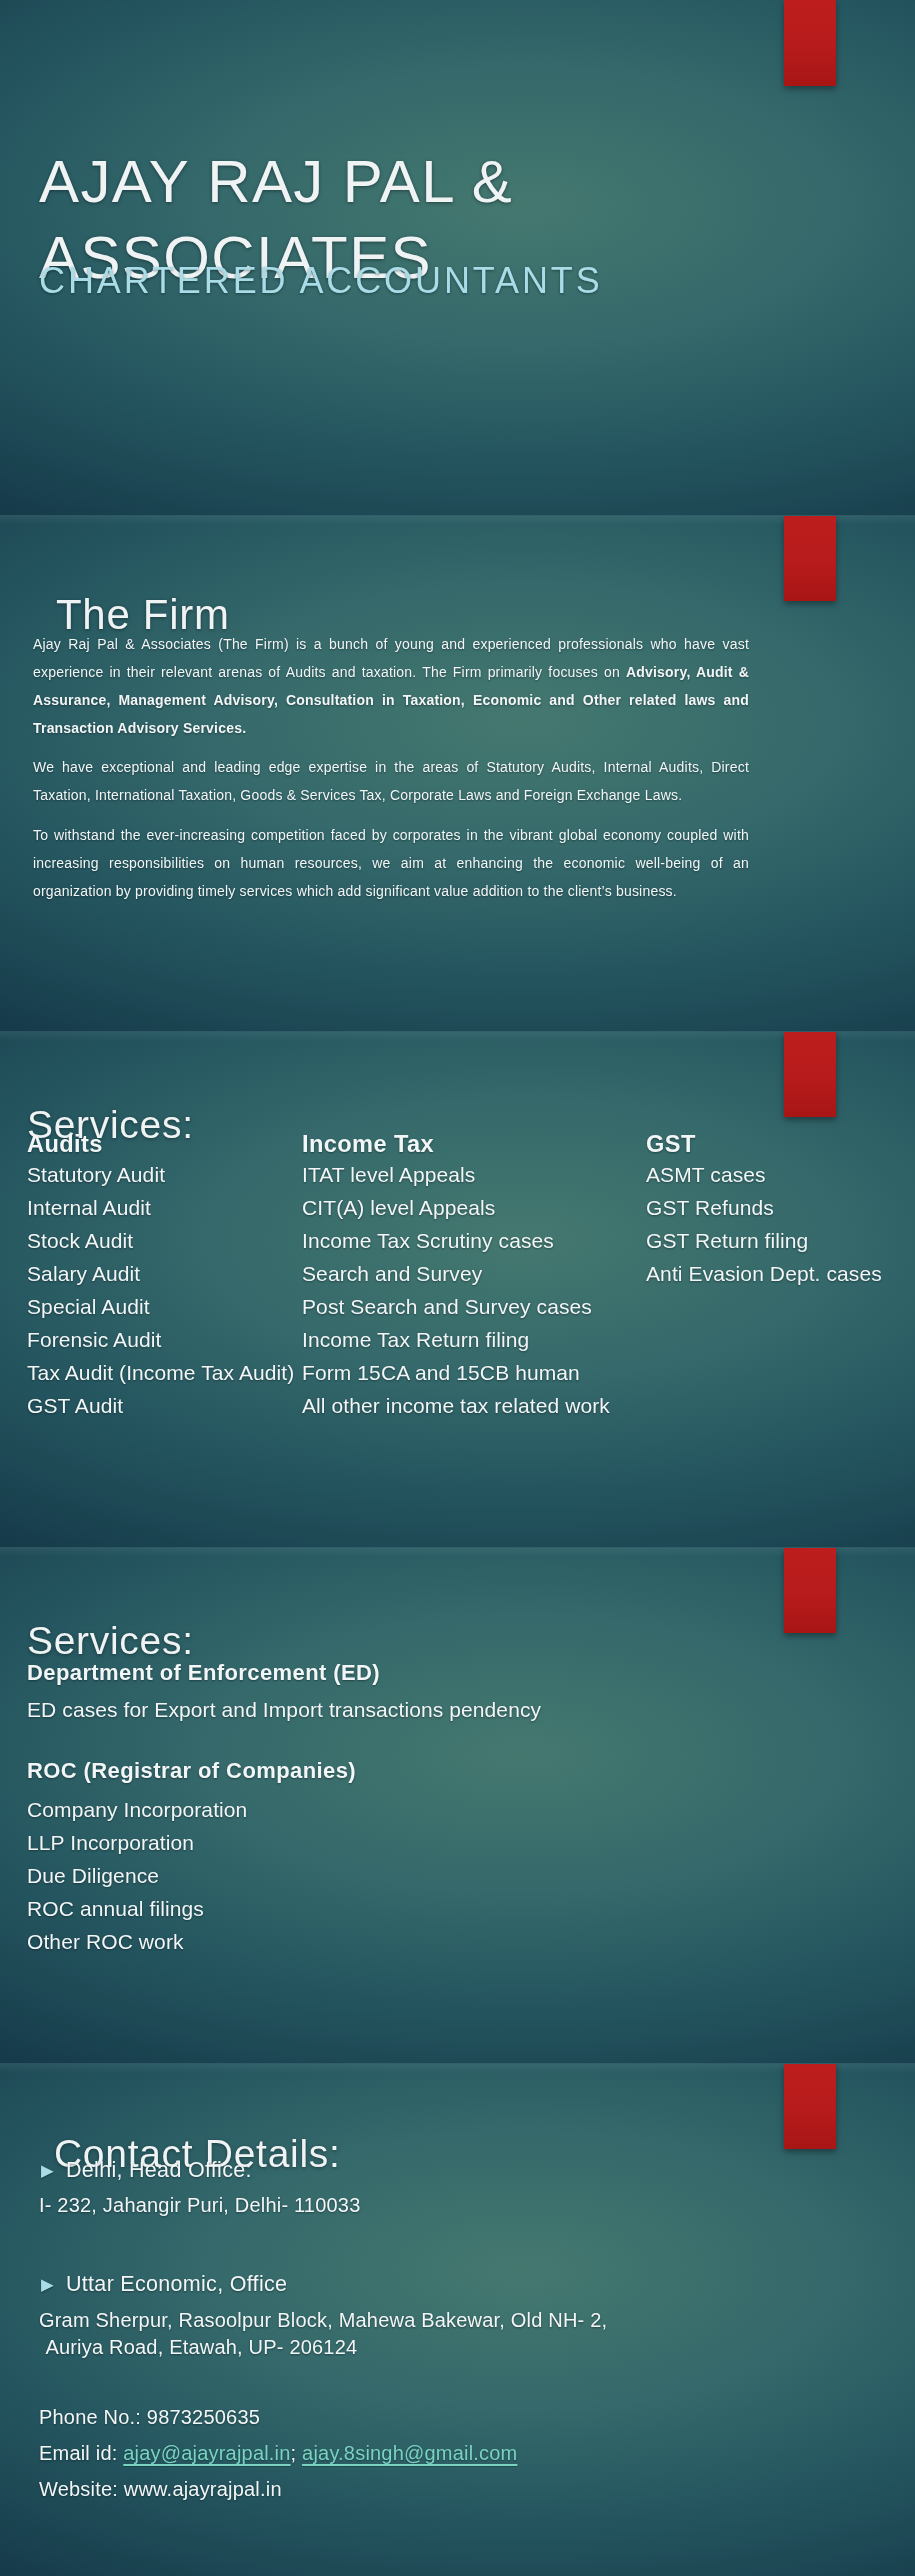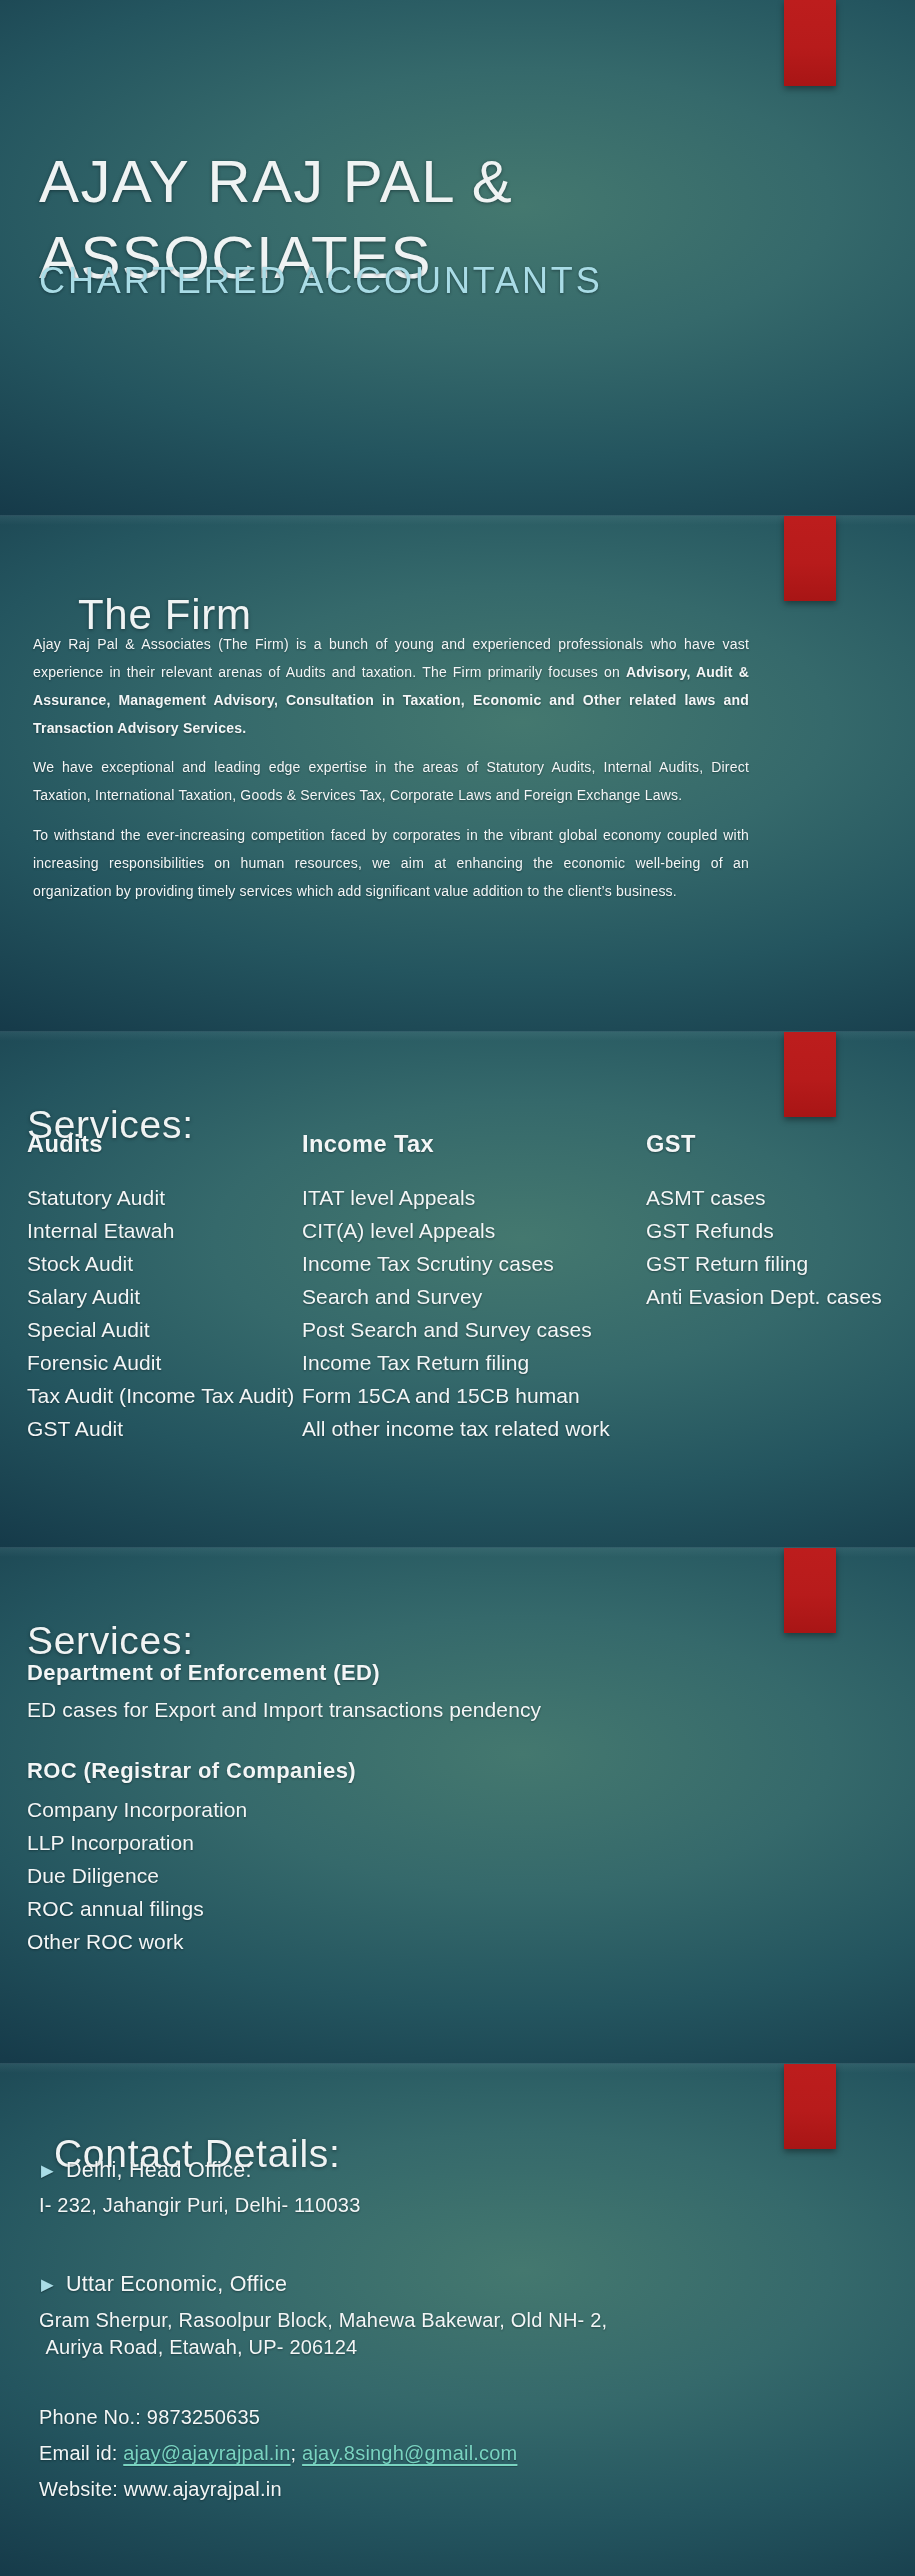--- a/index.html
+++ b/index.html
@@ -16,33 +16,33 @@
   .s1 .accent-bar{height:86px;}
   .txt{color:#f3f6f6;text-shadow:0 0.7px 2.1px rgba(5,20,26,0.45);}
   
   .s1-title{position:absolute;left:39px;top:104px;font-size:60px;line-height:76px;
     letter-spacing:1.4px;color:#eff3f3;font-weight:400;text-shadow:0 1.4px 3.6px rgba(5,20,26,0.5);}
   .s1-sub{position:absolute;left:39px;top:260px;font-size:36px;letter-spacing:2.9px;
     color:#a9dce6;text-shadow:0 1.4px 2.9px rgba(5,20,26,0.45);}
   
   .heading{position:absolute;font-size:39px;font-weight:400;color:#eff3f3;
     text-shadow:0 1.4px 3.6px rgba(5,20,26,0.5);letter-spacing:0.7px;}
-  .h-firm{left:56px;top:40px;font-size:42px;margin-left:22px;}
+  .h-firm{left:56px;top:40px;font-size:42px;}
   .h-left{left:27px;top:39px;}
   .h-contact{left:54px;top:36px;}
   
   .firm-body{position:absolute;left:33px;top:114px;width:716px;}
   .firm-body p{margin:0 0 11.4px 0;font-size:14px;line-height:28px;
     text-align:justify;letter-spacing:0.2px;}
   .firm-body strong{font-weight:700;}
   
   .col{position:absolute;top:99px;}
   .col-1{left:27px;} .col-2{left:302px;} .col-3{left:646px;}
   .col-title{font-size:23.6px;font-weight:700;letter-spacing:0.4px;}
-  .col-items{margin-top:23px;}
+  .col-items{}
   .col-items div, .svc-item{font-size:21px;line-height:33px;letter-spacing:0.1px;}
   
   .grp-title{position:absolute;left:27px;font-size:22px;font-weight:700;letter-spacing:0.4px;}
   .grp-items{position:absolute;left:27px;}
   
   .bullet-row{position:absolute;left:41px;font-size:21.5px;letter-spacing:0.3px;}
   .bullet-glyph{font-size:16.5px;color:#a9dce6;margin-right:12px;position:relative;top:-1.4px;
     text-shadow:0 0.7px 1.4px rgba(5,20,26,0.5);}
   .c-line{position:absolute;left:39px;font-size:20px;letter-spacing:0.2px;}
   .addr2 div{line-height:27px;}
@@ -74,21 +74,21 @@
   </section>
 
   <section class="slide s3">
     <div class="accent-bar"></div>
     <h2 class="heading h-left txt">Services:</h2>
 
     <div class="col col-1 txt">
       <div class="col-title">Audits</div>
       <div class="col-items">
         <div>Statutory Audit</div>
-        <div>Internal Etawah</div>
+        <div>Internal Audit</div>
         <div>Stock Audit</div>
         <div>Salary Audit</div>
         <div>Special Audit</div>
         <div>Forensic Audit</div>
         <div>Tax Audit (Income Tax Audit)</div>
         <div>GST Audit</div>
       </div>
     </div>
 
     <div class="col col-2 txt">

